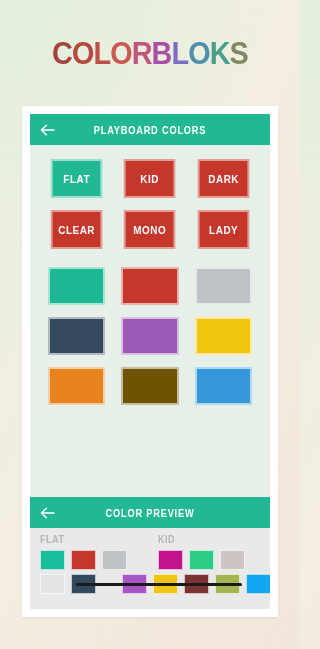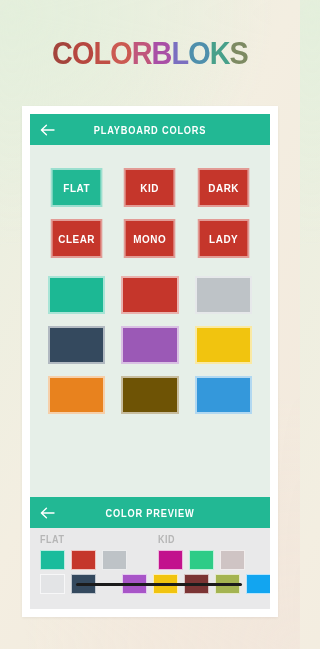--- a/index.html
+++ b/index.html
@@ -61,21 +61,21 @@
     font-weight:bold;
     letter-spacing:.9px;
     font-family:"Liberation Sans Narrow","Liberation Sans",sans-serif;
     transform:scaleX(.88);
     pointer-events:none;
   }
 
   
   #playboard-panel{
     position:absolute; left:0; right:0; top:0; height:383px;
-    display:flex; flex-direction:column;gap:9px;
+    display:flex; flex-direction:column;
   }
   #playboard-body{
     flex:1 1 auto;
     background:#e6efe8;
     padding:14px 18px 0 18px;
   }
 
   .btn-grid{
     display:grid;
     grid-template-columns:repeat(3,1fr);

